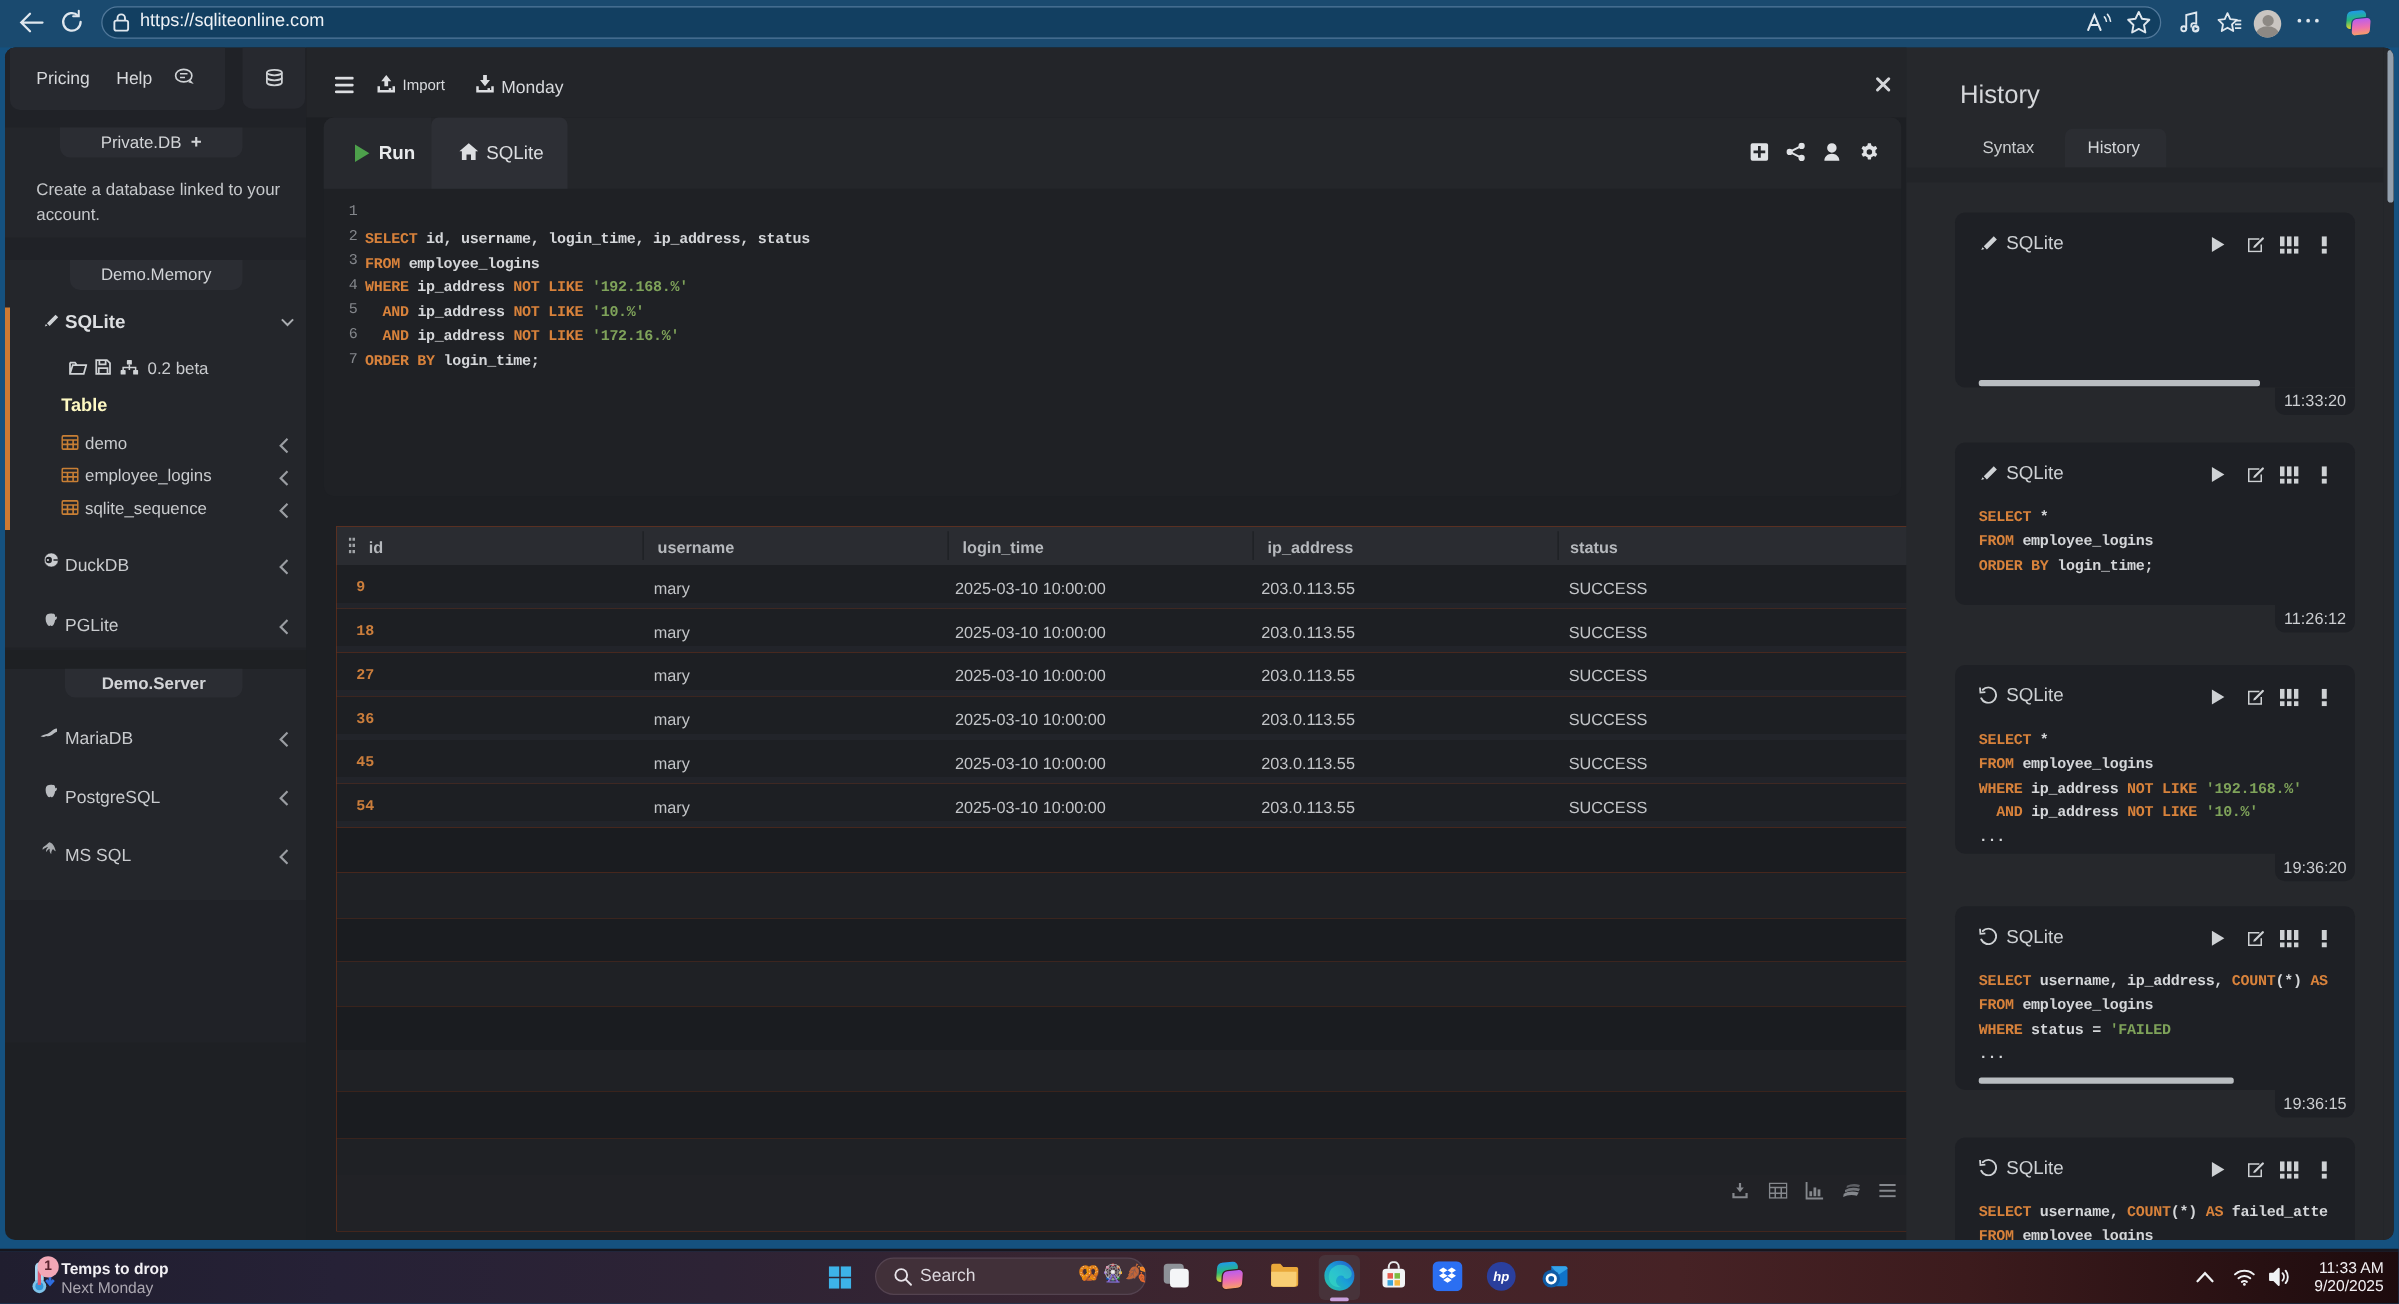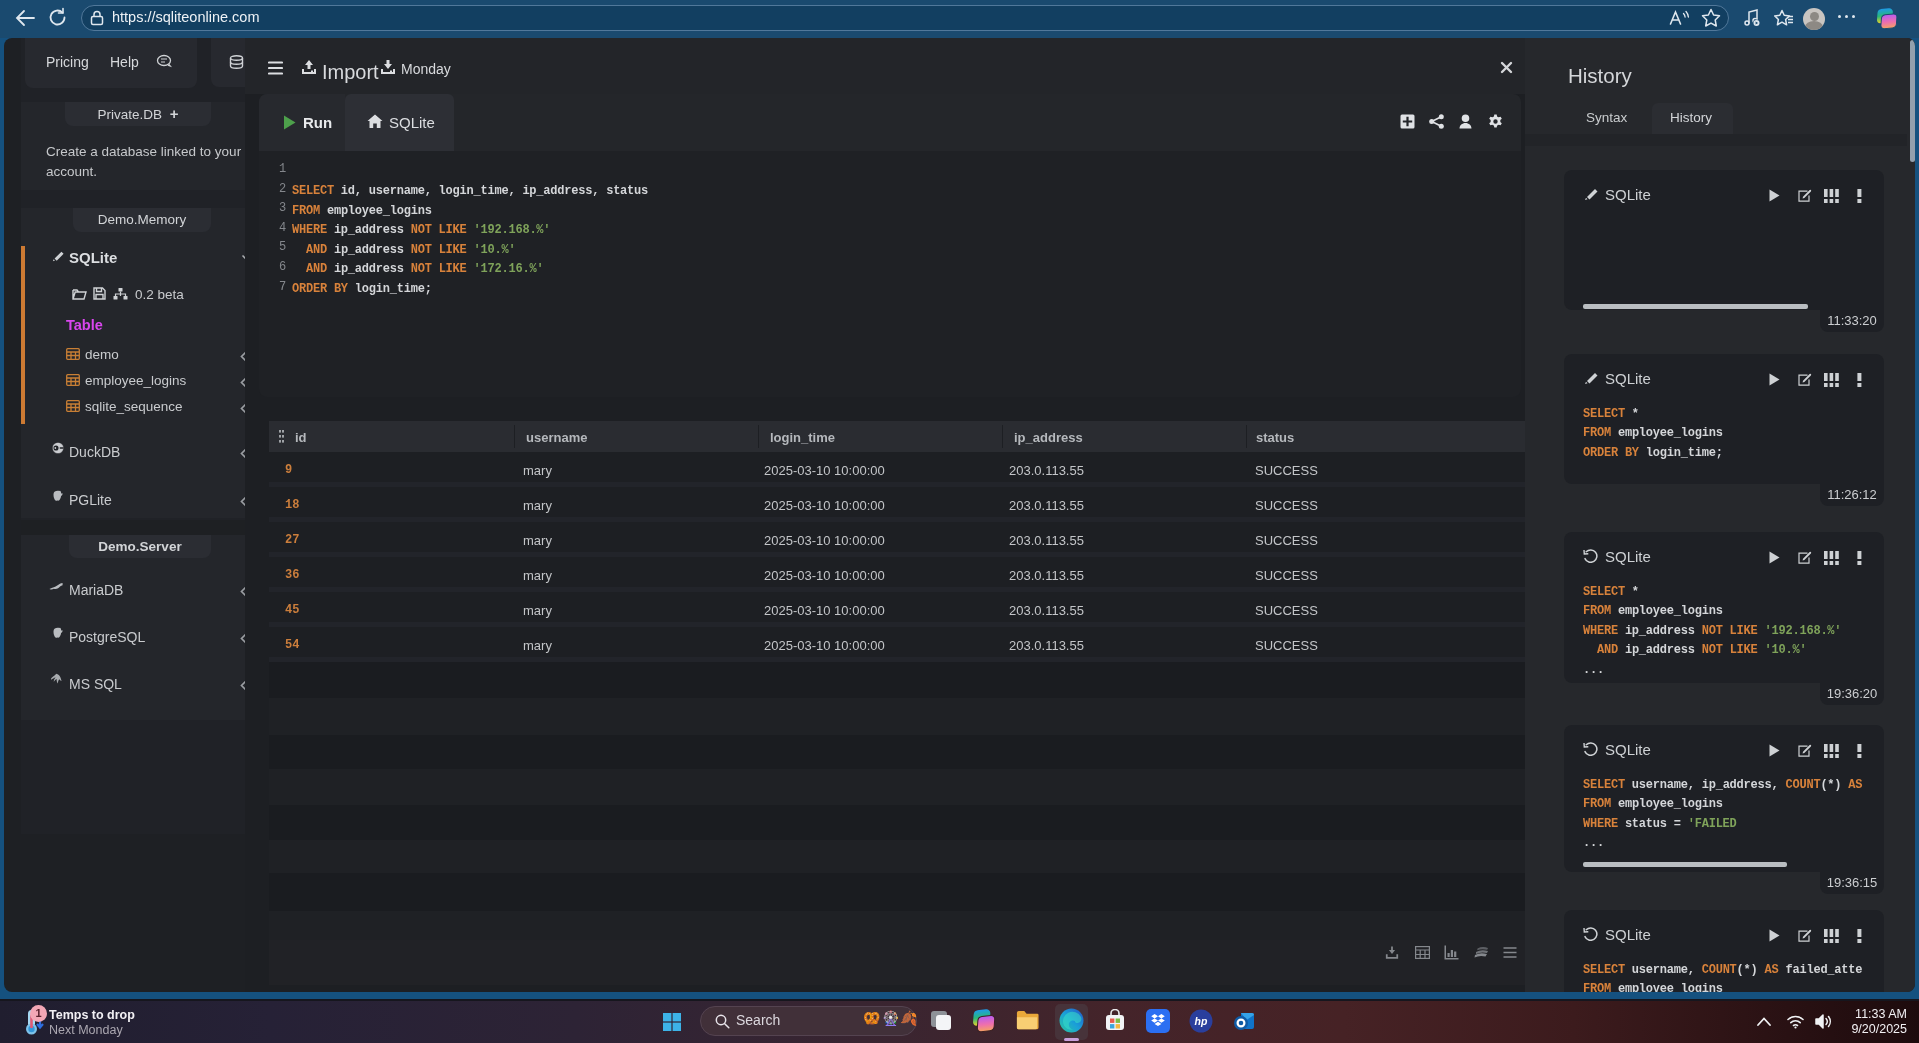--- a/index.html
+++ b/index.html
@@ -7,21 +7,21 @@
   .abs { position:absolute; }
   #stage { position:relative; width:1919px; height:1043px; }
   
   #chrome { position:absolute; left:0; top:0; width:1919px; height:38px; background:#1a4a6f; }
   #urlpill { position:absolute; left:81px; top:5px; width:1648px; height:26px; border-radius:14px; background:#123f61; border:1px solid #51789a; }
   
   #frame { position:absolute; left:0; top:38px; width:1919px; height:963px; background:#15517f; }
   #page { position:absolute; left:4px; top:0px; width:1911px; height:954px; background:#1e2024; border-radius:8px; overflow:hidden; }
   
   
-  #sidebar { position:absolute; left:17px; top:0; width:241px; height:796px; background:#202227; }
+  #sidebar { position:absolute; left:0; top:0; width:241px; height:796px; background:#202227; }
   .sideblock { position:absolute; background:#27292f; }
   .sidehdr { position:absolute; background:#2b2d33; border-radius:0 0 8px 8px; color:#d2d4d7; font-size:13.5px; text-align:center; }
   .srow { position:absolute; left:0; width:241px; height:26px; color:#c9cbce; font-size:14px; }
   .srow .lbl { position:absolute; left:48px; top:4px; }
   .ticon { position:absolute; left:45px; top:5px; width:14px; height:12px; }
   
   #main { position:absolute; left:241px; top:0; width:1280px; height:954px; background:#1d1f23; }
   #toolbar { position:absolute; left:241px; top:0; width:1280px; height:56px; background:#232529; color:#d8dadd; }
   #editorbox { position:absolute; left:255px; top:56px; width:1262px; height:303px; background:#1f2125; border-radius:8px; }
   #tabrow { position:absolute; left:0; top:0; width:1262px; height:57px; background:#24262a; border-radius:8px 8px 0 0; }
@@ -159,21 +159,21 @@
               <path d="M1 1 h8.5 L12 3.5 V12 H1 Z M3.5 1 v3.5 h5 V1 M3 12 v-4.5 h7 V12"></path>
             </svg>
         <svg class="abs" style="left:41px;top:1px" width="15" height="14" viewBox="0 0 15 14" fill="#cfd2d5">
               <rect x="5.5" y="1" width="4" height="3.6" rx="0.5"></rect>
               <rect x="0.5" y="9" width="4" height="3.6" rx="0.5"></rect>
               <rect x="10.5" y="9" width="4" height="3.6" rx="0.5"></rect>
               <path d="M7.5 4.6 v2.4 M2.5 9 v-2 h10 v2 M7.5 7 v2" stroke="#cfd2d5" fill="none" stroke-width="1.2"></path>
             </svg>
         <span class="abs" style="left:63px;top:1px;font-size:13.5px;color:#c9cbce;">0.2 beta</span>
       </div>
-      <div class="abs" style="left:45px;top:279px;font-weight:bold;font-size:14.5px;color:#d946ef;">Table</div>
+      <div class="abs" style="left:45px;top:279px;font-weight:bold;font-size:14.5px;color:#fef9c3;">Table</div>
       <div class="srow" style="top:305px;">
         <svg class="ticon" viewBox="0 0 14 12" fill="none" stroke="#c87f35" stroke-width="1.3">
               <rect x="0.7" y="0.7" width="12.6" height="10.6" rx="1"></rect>
               <path d="M0.7 4 h12.6 M0.7 7.5 h12.6 M5 4 v7.3 M9.5 4 v7.3"></path>
             </svg>
         <span class="lbl" style="left:64px;font-size:13.5px;">demo</span>
             <svg class="abs" style="right:14px;top:7px" width="8" height="13" viewBox="0 0 8 13" fill="none" stroke="#9a9da2" stroke-width="1.7">
               <path d="M7 1 L1.5 6.5 L7 12"></path>
             </svg>
       </div>
@@ -252,21 +252,21 @@
     <div id="main"></div>
       <div id="toolbar">
         <svg class="abs" style="left:23px;top:23px" width="15" height="14" viewBox="0 0 15 14" stroke="#dcdee1" stroke-width="2.2" stroke-linecap="round">
             <path d="M1 1.5 h13 M1 7 h13 M1 12.5 h13"></path>
           </svg>
         <svg class="abs" style="left:56px;top:21px" width="16" height="16" viewBox="0 0 16 16" fill="#dcdee1">
             <path d="M8 1 L12 6 H9.5 V10 H6.5 V6 H4 Z"></path>
             <path d="M1 10 h2 v3 h10 v-3 h2 v5 H1 Z"></path>
             <rect x="10" y="11.5" width="2" height="2"></rect>
           </svg>
-        <div class="abs" style="left:77px;top:23px;font-size:20px;">Import</div>
+        <div class="abs" style="left:77px;top:23px;font-size:12px;">Import</div>
         <svg class="abs" style="left:135px;top:21px" width="16" height="16" viewBox="0 0 16 16" fill="#dcdee1">
             <path d="M8 10 L4 5 H6.5 V1 H9.5 V5 H12 Z"></path>
             <path d="M1 10 h2 v3 h10 v-3 h2 v5 H1 Z"></path>
             <rect x="10" y="11.5" width="2" height="2"></rect>
           </svg>
         <div class="abs" style="left:156px;top:23px;font-size:14px;">Monday</div>
         <svg class="abs" style="left:1255px;top:23px" width="13" height="13" viewBox="0 0 13 13" stroke="#d4d6d9" stroke-width="2.4" stroke-linecap="round">
             <path d="M2 2 L11 11 M11 2 L2 11"></path>
           </svg>
       </div>

